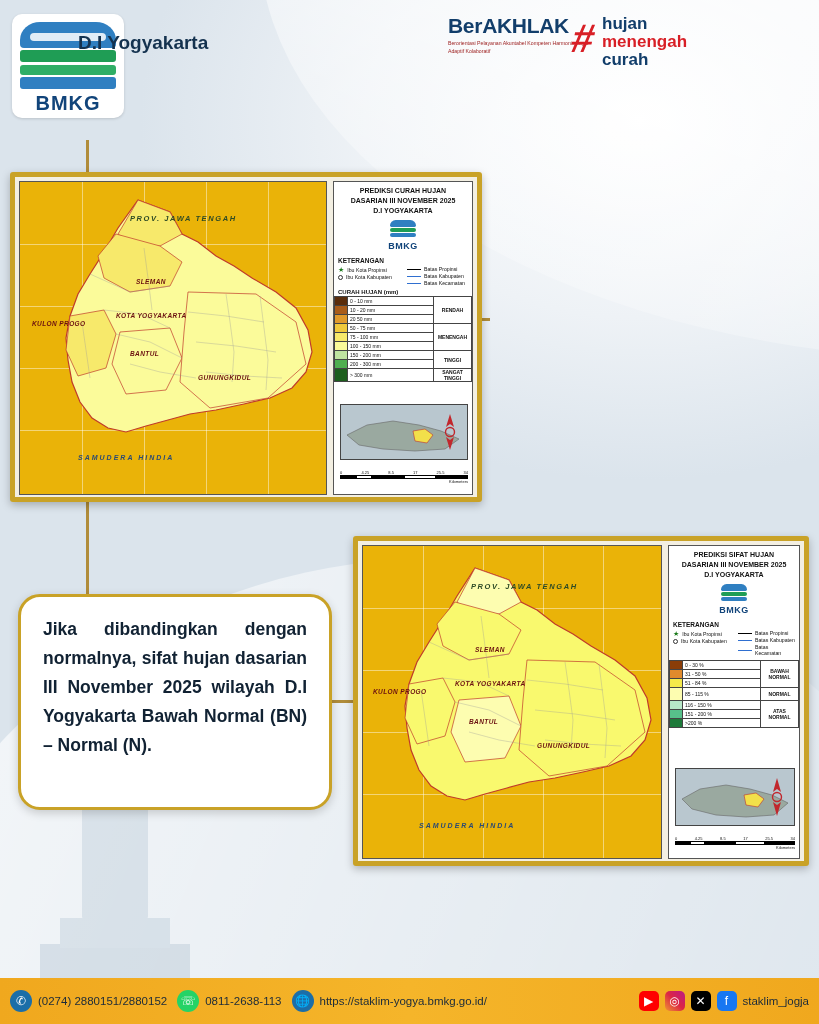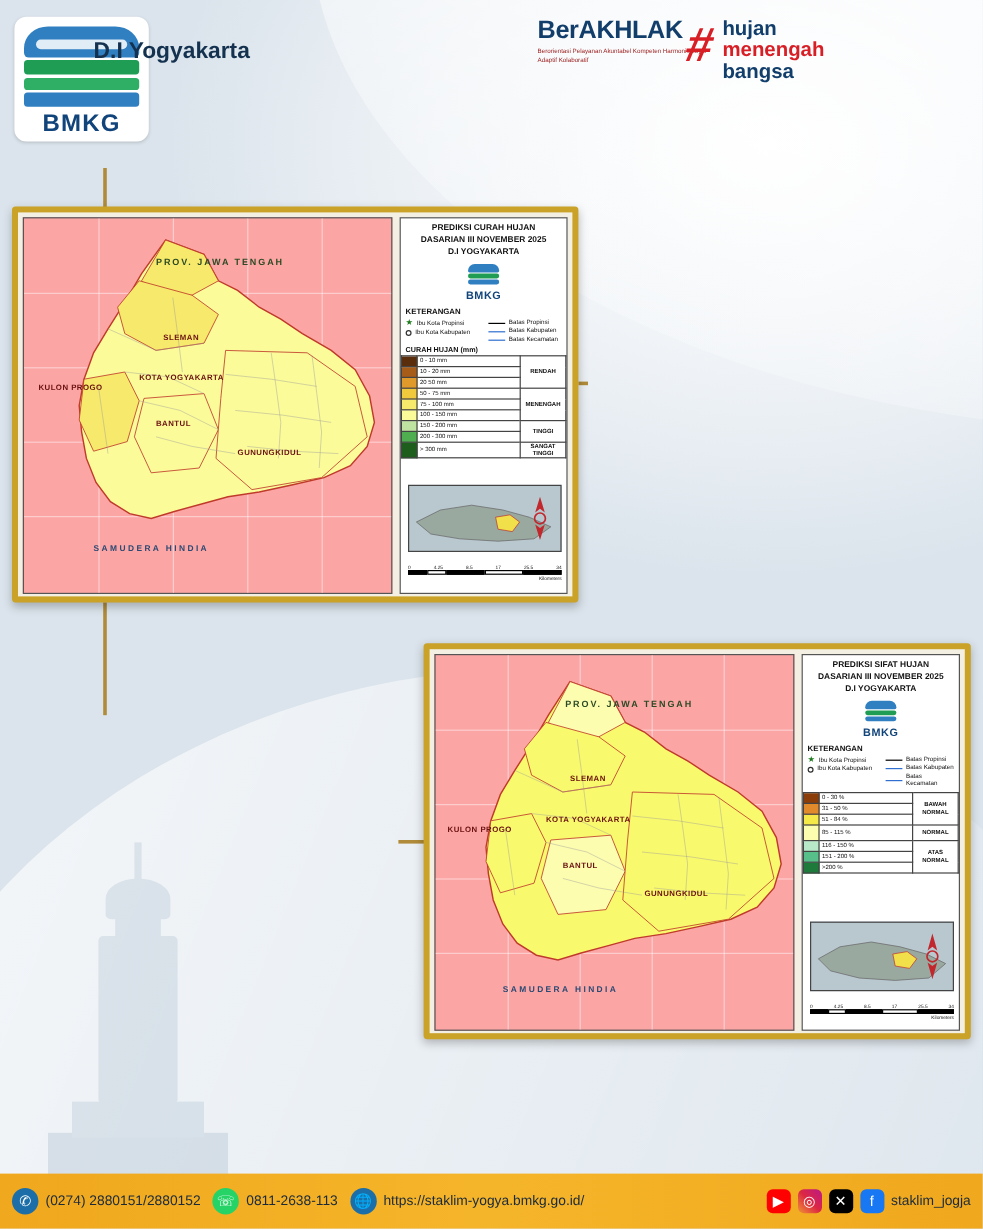--- a/index.html
+++ b/index.html
@@ -76,21 +76,21 @@
 
   
   .map-card {
     position:absolute; background:#c9a227; padding:5px; border-radius:3px;
     box-shadow:0 3px 8px rgba(0,0,0,.25);
   }
   .map-inner { position:relative; width:100%; height:100%; background:#f3efe2; overflow:hidden; }
   .map1 { left:10px; top:172px; width:472px; height:330px; }
   .map2 { left:353px; top:536px; width:456px; height:330px; }
 
-  .mapfield { position:absolute; left:0; top:0; bottom:0; background:#fca5a5; }
+  .mapfield { position:absolute; left:0; top:0; bottom:0; background:#eab308;font-style:italic; }
   .grid-line { position:absolute; background:rgba(255,255,255,.45); }
   .sea-label { position:absolute; color:#2a4a74; font-size:7px; letter-spacing:2px; font-weight:bold;}
   .prov-label{ position:absolute; color:#2d4a26; font-size:7.5px; letter-spacing:1.6px; font-weight:bold;}
   .reg-label { position:absolute; color:#6b1111; font-size:6.5px; font-weight:bold; letter-spacing:.4px;}
 
   
   .legend { position:absolute; background:#ffffff; border:1px solid #555; }
   .legend-title { text-align:center; font-size:7px; font-weight:bold; color:#111; line-height:1.45; padding:4px 2px 2px; }
   .legend-logo { text-align:center; padding:2px 0 4px; }
   .legend-logo .lb { font-size:9px; font-weight:bold; color:#11447a; letter-spacing:.5px;}
@@ -165,21 +165,21 @@
 
     <div class="berakhlak">
       <div class="ba-main"><span>Ber</span><span class="akh">AKHLAK</span></div>
       <div class="ba-sub">Berorientasi Pelayanan  Akuntabel  Kompeten  Harmonis  Loyal  Adaptif  Kolaboratif</div>
     </div>
 
     <div class="bangga">
       <div class="hash">#</div>
       <div class="l1">hujan</div>
       <div class="l2">menengah</div>
-      <div class="l3">bangsa</div>
+      <div class="l3">curah</div>
     </div>
 
   </div>
 
   <div class="conn" style="left:86px; top:140px; width:3px; height:34px;"></div>
   <div class="conn" style="left:482px; top:318px; width:8px; height:3px;"></div>
   <div class="conn" style="left:86px; top:502px; width:3px; height:94px;"></div>
   <div class="conn" style="left:332px; top:700px; width:24px; height:3px;"></div>
 
   <div class="map-card map1">
@@ -508,20 +508,21 @@
             <i style="width:30px;background:#000;"></i>
               <i style="width:30px;background:#fff;"></i>
             <i style="width:30px;background:#000;"></i>
           </div>
           <div style="text-align:right;">Kilometers</div>
         </div>
       </div>
     </div>
   </div>
 
+  <div class="bubble bubble2">Jika dibandingkan dengan normalnya, sifat hujan dasarian III November 2025 wilayah D.I Yogyakarta Bawah Normal (BN) – Normal (N).</div>
 
   <div class="footer">
     <div class="fitem">
       <span class="ficon" style="background:#1b6ea8;">✆</span>
       <span>(0274) 2880151/2880152</span>
     </div>
     <div class="fitem">
       <span class="ficon" style="background:#25d366;">☏</span>
       <span>0811-2638-113</span>
     </div>

